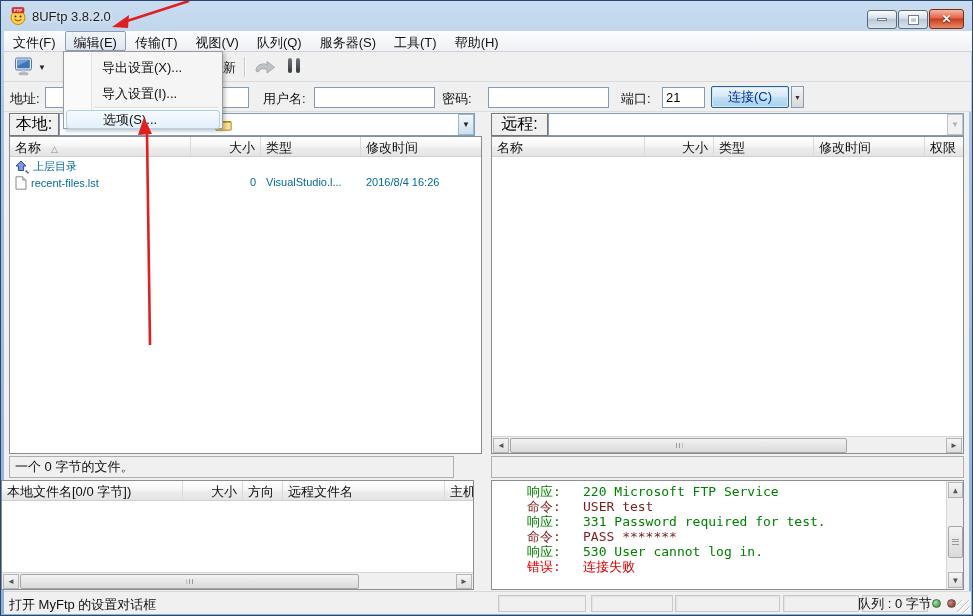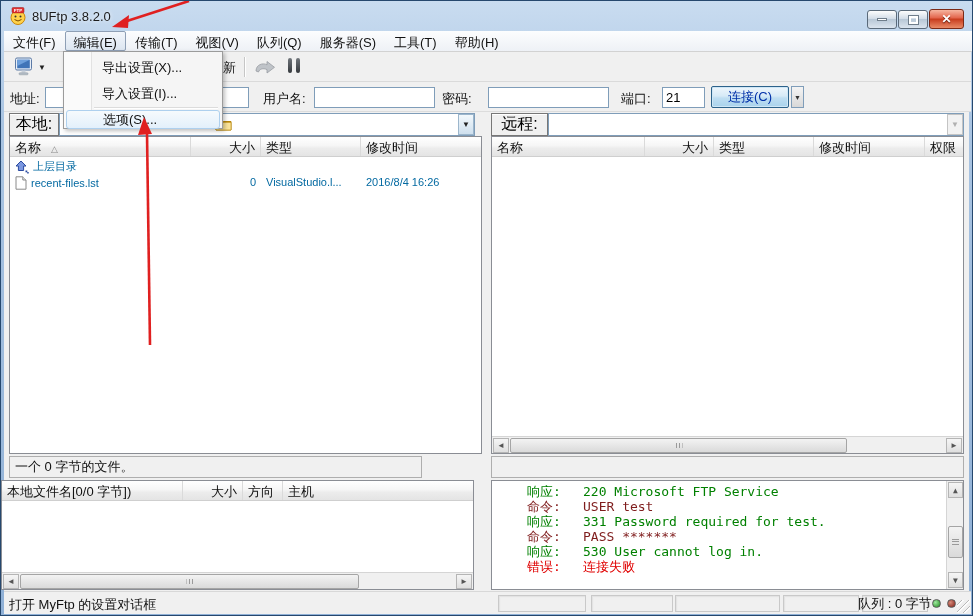--- a/index.html
+++ b/index.html
@@ -232,27 +232,28 @@
           <path d="M7.8 0.8 V4 H11" fill="#e9e9e9" stroke="#8a8a8a"></path>
         </svg>
         <span>recent-files.lst</span>
       </div>
       <div class="fcell" style="width:70px;text-align:right;">0</div>
       <div class="fcell" style="width:100px;">VisualStudio.l...</div>
       <div class="fcell" style="flex:1;">2016/8/4 16:26</div>
     </div>
   </div>
 
-  <div class="abs statusstrip" style="left:8px;top:455px;width:413px;height:22px;">一个 0 字节的文件。</div>
+  <div class="abs statusstrip" style="left:8px;top:455px;width:445px;height:22px;">一个 0 字节的文件。</div>
 
   <div class="abs panel" style="left:0;top:479px;width:473px;height:110px;">
     <div class="hdr-row">
       <div class="hcell" style="width:181px;">本地文件名[0/0 字节])</div>
       <div class="hcell r" style="width:60px;">大小</div>
       <div class="hcell" style="width:40px;">方向</div>
+      <div class="hcell" style="width:162px;">远程文件名</div>
       <div class="hcell" style="flex:1;border-right:none;">主机</div>
     </div>
 
     <div class="abs sb-track" style="left:0;right:0;bottom:0;height:17px;border-top:1px solid #d5d5d5;">
       <div class="abs sb-btn" style="left:1px;top:1px;width:16px;height:15px;">◄</div>
       <div class="sb-thumb h" style="left:18px;top:1px;width:339px;height:15px;"></div>
       <div class="abs sb-btn" style="right:1px;top:1px;width:16px;height:15px;">►</div>
     </div>
   </div>
 

